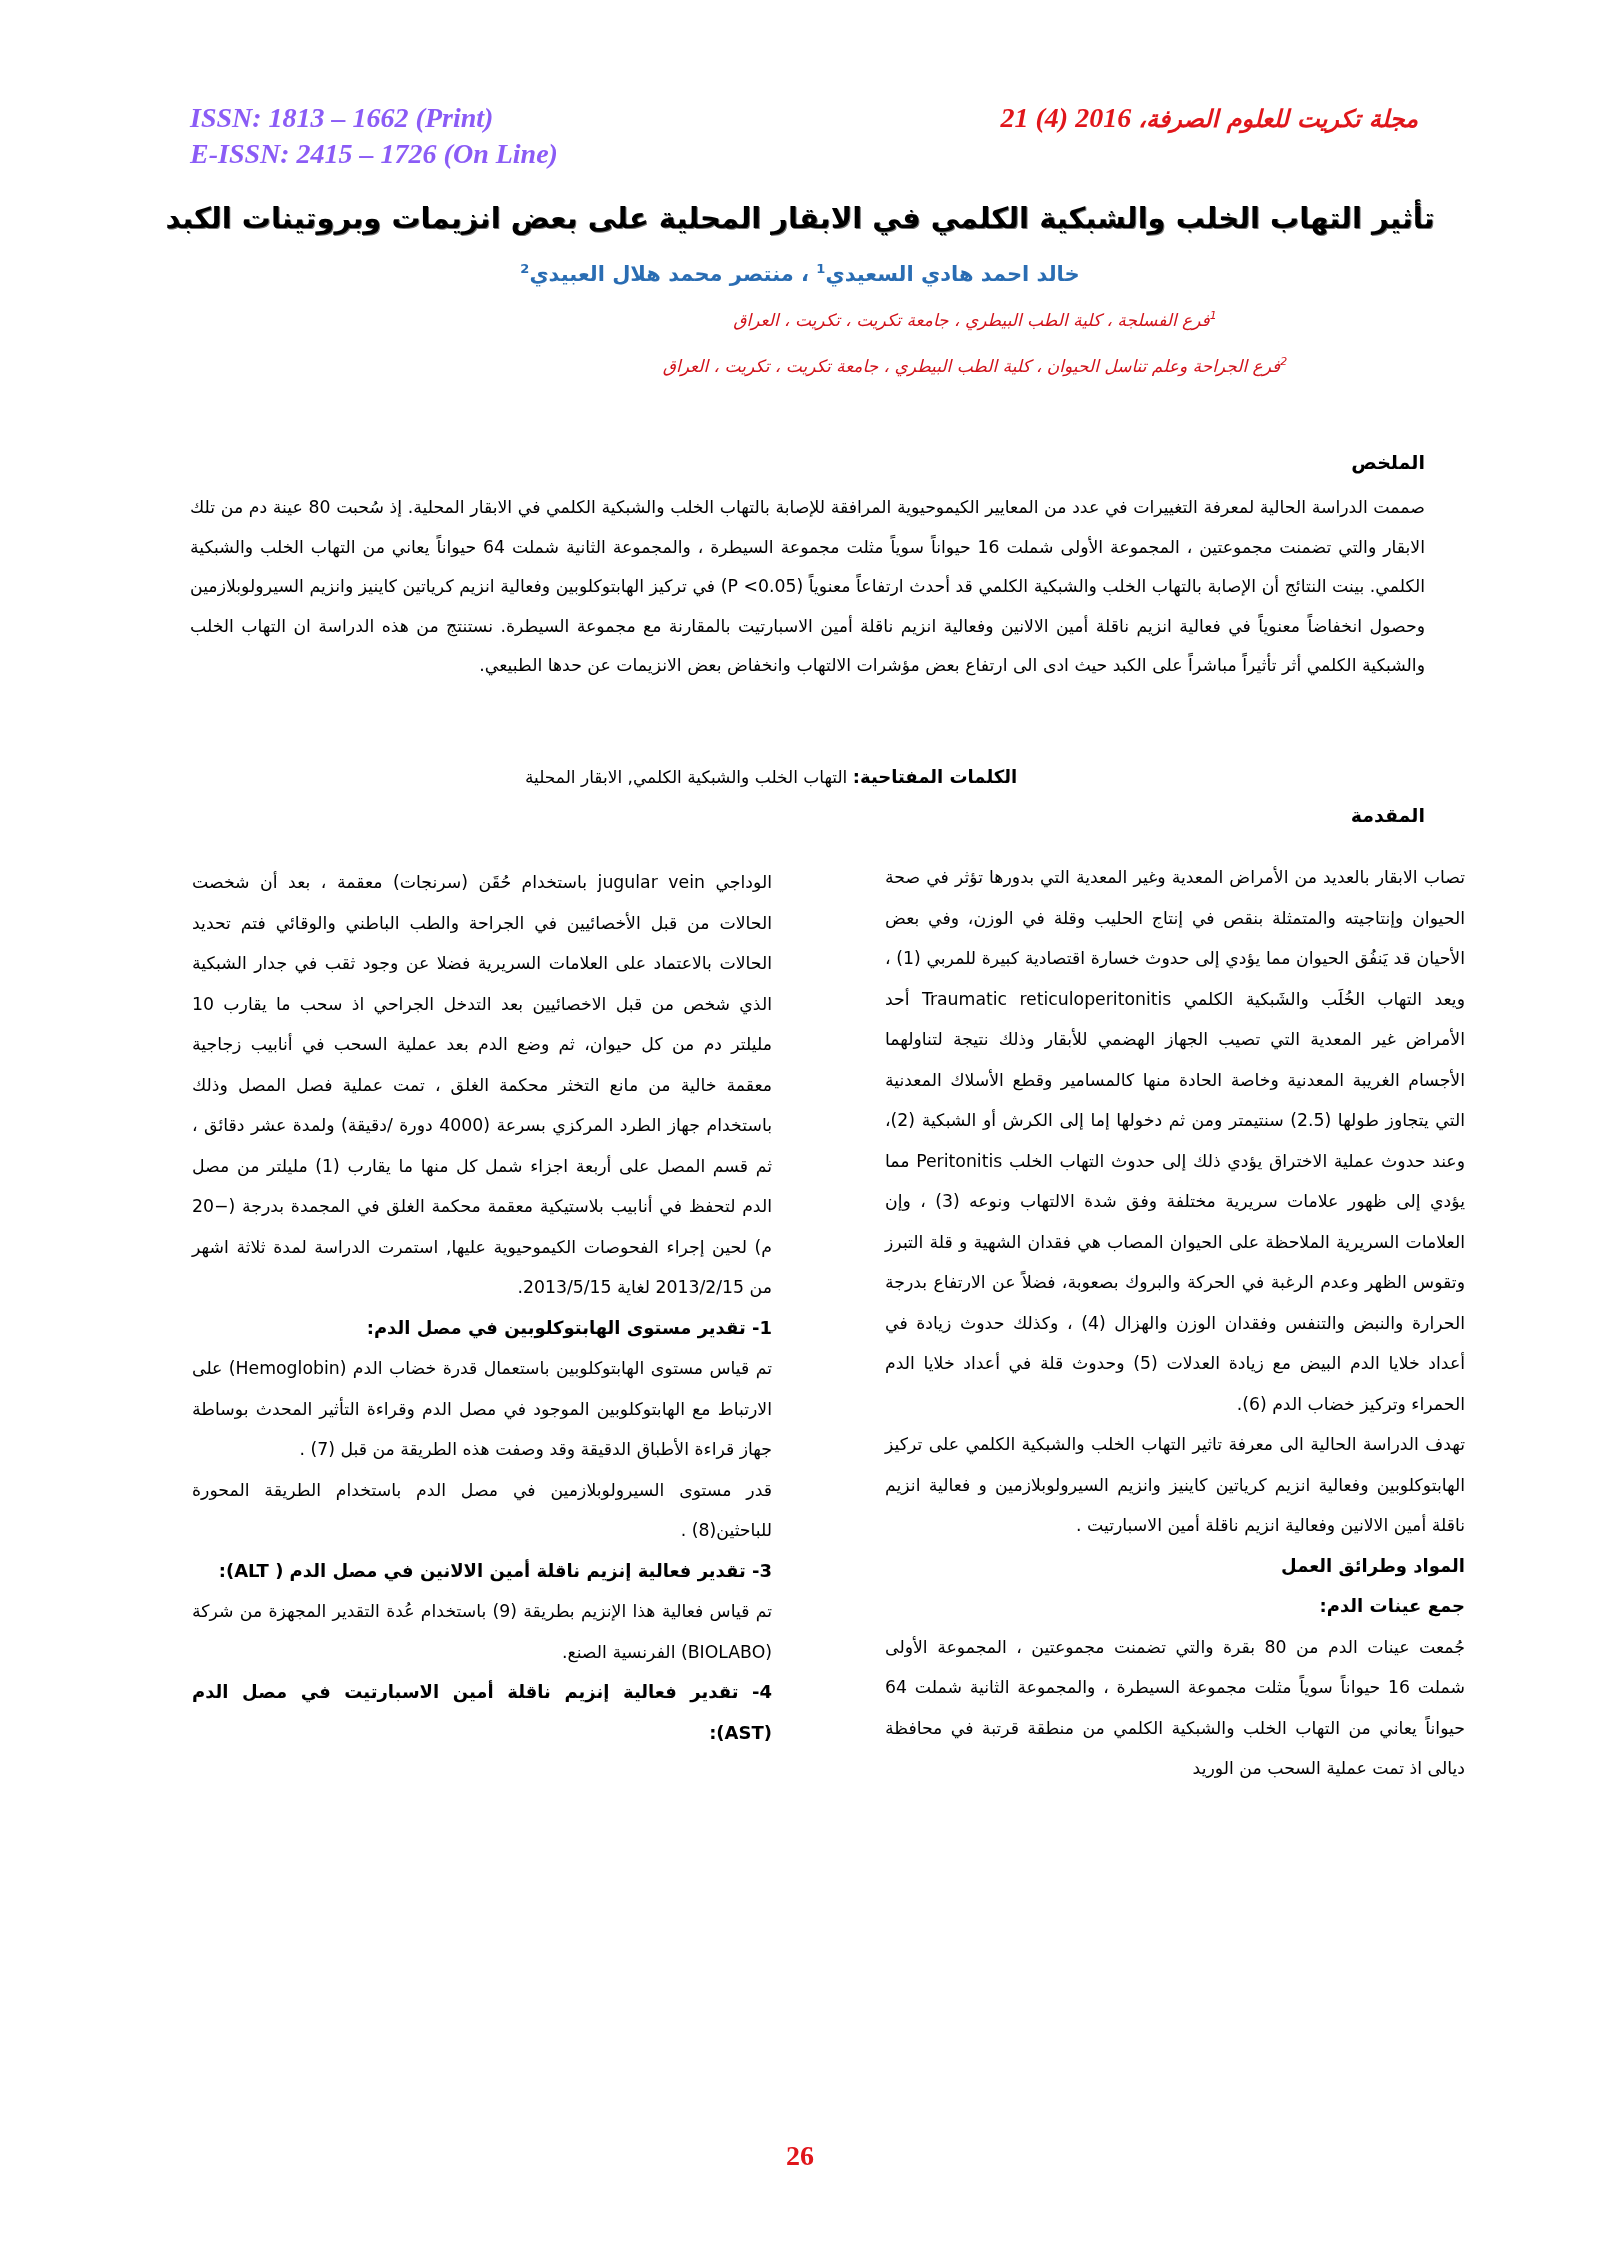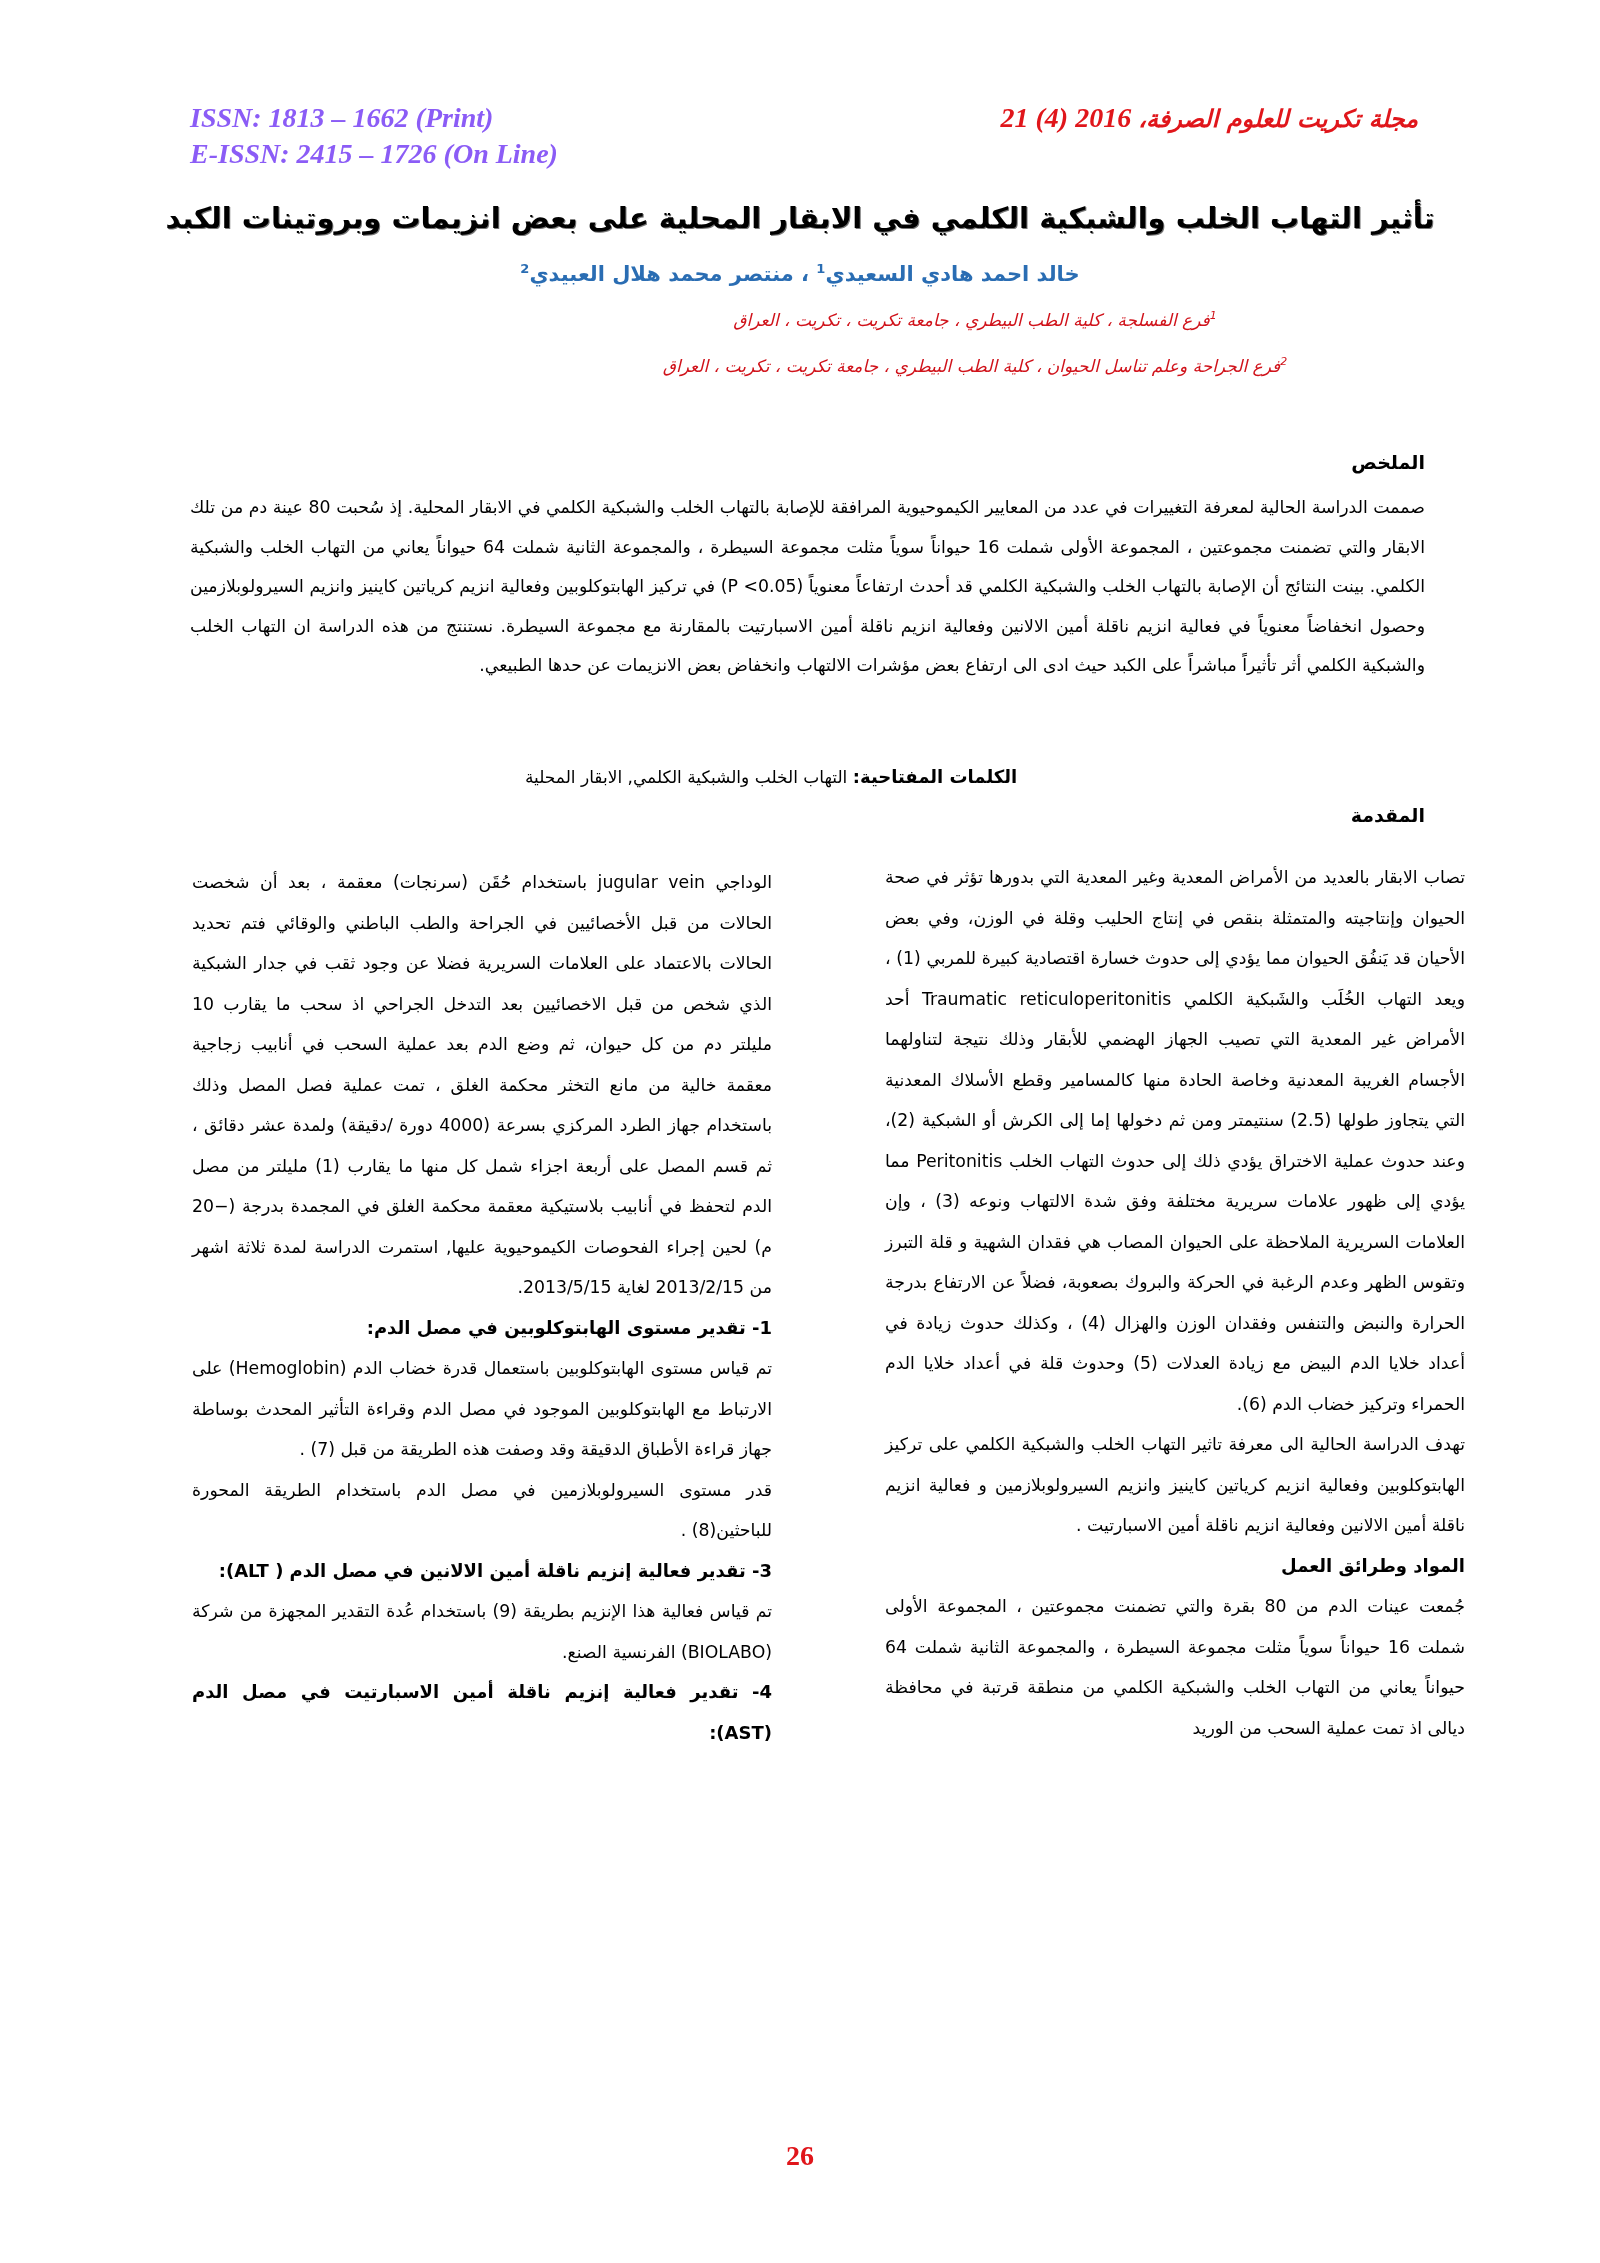--- a/index.html
+++ b/index.html
@@ -75,20 +75,21 @@
   <span class="klabel">الكلمات المفتاحية:</span>
   <span>التهاب الخلب والشبكية الكلمي, الابقار المحلية</span>
 </div>
 
 <div class="intro-head">المقدمة</div>
 
 <div class="col col-right">
   <p>تصاب الابقار بالعديد من الأمراض المعدية وغير المعدية التي بدورها تؤثر في صحة الحيوان وإنتاجيته والمتمثلة بنقص في إنتاج الحليب وقلة في الوزن، وفي بعض الأحيان قد يَنفُق الحيوان مما يؤدي إلى حدوث خسارة اقتصادية كبيرة للمربي (1) ، ويعد التهاب الخُلَب والشَبكية الكلمي Traumatic reticuloperitonitis أحد الأمراض غير المعدية التي تصيب الجهاز الهضمي للأبقار وذلك نتيجة لتناولهما الأجسام الغريبة المعدنية وخاصة الحادة منها كالمسامير وقطع الأسلاك المعدنية التي يتجاوز طولها (2.5) سنتيمتر ومن ثم دخولها إما إلى الكرش أو الشبكية (2)، وعند حدوث عملية الاختراق يؤدي ذلك إلى حدوث التهاب الخلب Peritonitis مما يؤدي إلى ظهور علامات سريرية مختلفة وفق شدة الالتهاب ونوعه (3) ، وإن العلامات السريرية الملاحظة على الحيوان المصاب هي فقدان الشهية و قلة التبرز وتقوس الظهر وعدم الرغبة في الحركة والبروك بصعوبة، فضلاً عن الارتفاع بدرجة الحرارة والنبض والتنفس وفقدان الوزن والهزال (4) ، وكذلك حدوث زيادة في أعداد خلايا الدم البيض مع زيادة العدلات (5) وحدوث قلة في أعداد خلايا الدم الحمراء وتركيز خضاب الدم (6).</p>
   <p>تهدف الدراسة الحالية الى معرفة تاثير التهاب الخلب والشبكية الكلمي على تركيز الهابتوكلوبين وفعالية انزيم كرياتين كاينيز وانزيم السيرولوبلازمين و فعالية انزيم ناقلة أمين الالانين وفعالية انزيم ناقلة أمين الاسبارتيت .</p>
   <p class="h">المواد وطرائق العمل</p>
+  <p class="h">جمع عينات الدم:</p>
   <p>جُمعت عينات الدم من 80 بقرة والتي تضمنت مجموعتين ، المجموعة الأولى شملت 16 حيواناً سوياً مثلت مجموعة السيطرة ، والمجموعة الثانية شملت 64 حيواناً يعاني من التهاب الخلب والشبكية الكلمي من منطقة قرتبة في محافظة ديالى اذ تمت عملية السحب من الوريد</p>
 </div>
 
 <div class="col col-left">
   <p>الوداجي jugular vein باستخدام حُقَن (سرنجات) معقمة ، بعد أن شخصت الحالات من قبل الأخصائيين في الجراحة والطب الباطني والوقائي فتم تحديد الحالات بالاعتماد على العلامات السريرية فضلا عن وجود ثقب في جدار الشبكية الذي شخص من قبل الاخصائيين بعد التدخل الجراحي اذ سحب ما يقارب 10 مليلتر دم من كل حيوان، ثم وضع الدم بعد عملية السحب في أنابيب زجاجية معقمة خالية من مانع التخثر محكمة الغلق ، تمت عملية فصل المصل وذلك باستخدام جهاز الطرد المركزي بسرعة (4000 دورة /دقيقة) ولمدة عشر دقائق ، ثم قسم المصل على أربعة اجزاء شمل كل منها ما يقارب (1) مليلتر من مصل الدم لتحفظ في أنابيب بلاستيكية معقمة محكمة الغلق في المجمدة بدرجة (−20 م) لحين إجراء الفحوصات الكيموحيوية عليها, استمرت الدراسة لمدة ثلاثة اشهر من 2013/2/15 لغاية 2013/5/15.</p>
   <p class="h">1-  تقدير مستوى الهابتوكلوبين في مصل الدم:</p>
   <p>تم قياس مستوى الهابتوكلوبين باستعمال قدرة خضاب الدم (Hemoglobin) على الارتباط مع الهابتوكلوبين الموجود في مصل الدم وقراءة التأثير المحدث بوساطة جهاز قراءة الأطباق الدقيقة وقد وصفت هذه الطريقة من قبل (7) .</p>
   <p>قدر مستوى السيرولوبلازمين في مصل الدم باستخدام الطريقة المحورة للباحثين(8) .</p>
   <p class="h">3- تقدير فعالية إنزيم ناقلة أمين الالانين  في مصل الدم ( ALT):</p>
   <p>تم قياس فعالية هذا الإنزيم بطريقة (9) باستخدام عُدة التقدير المجهزة من شركة (BIOLABO) الفرنسية الصنع.</p>

